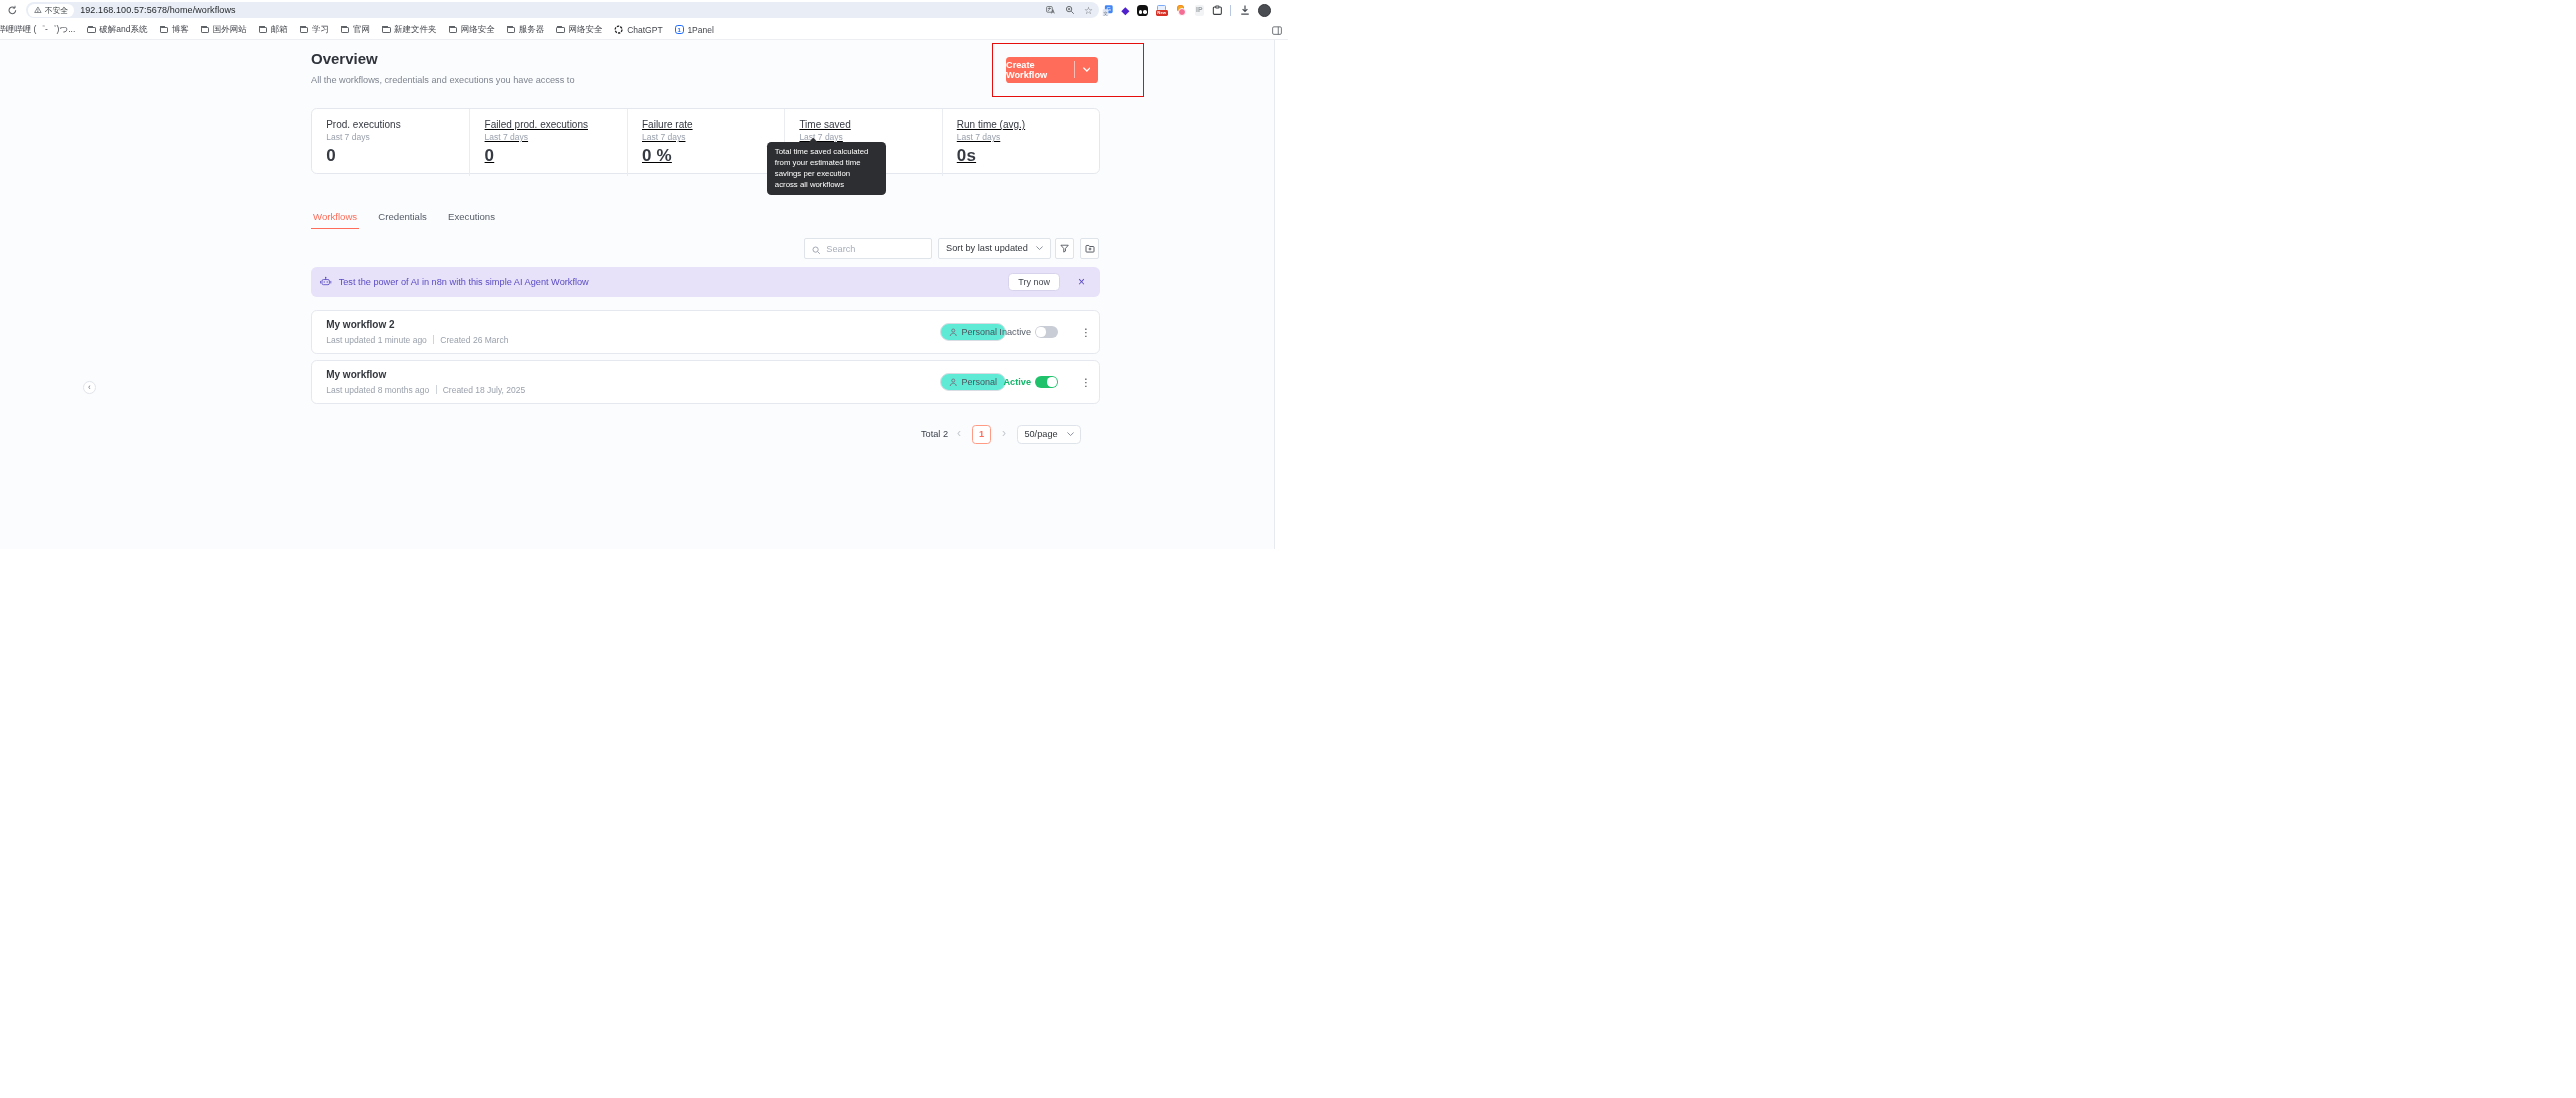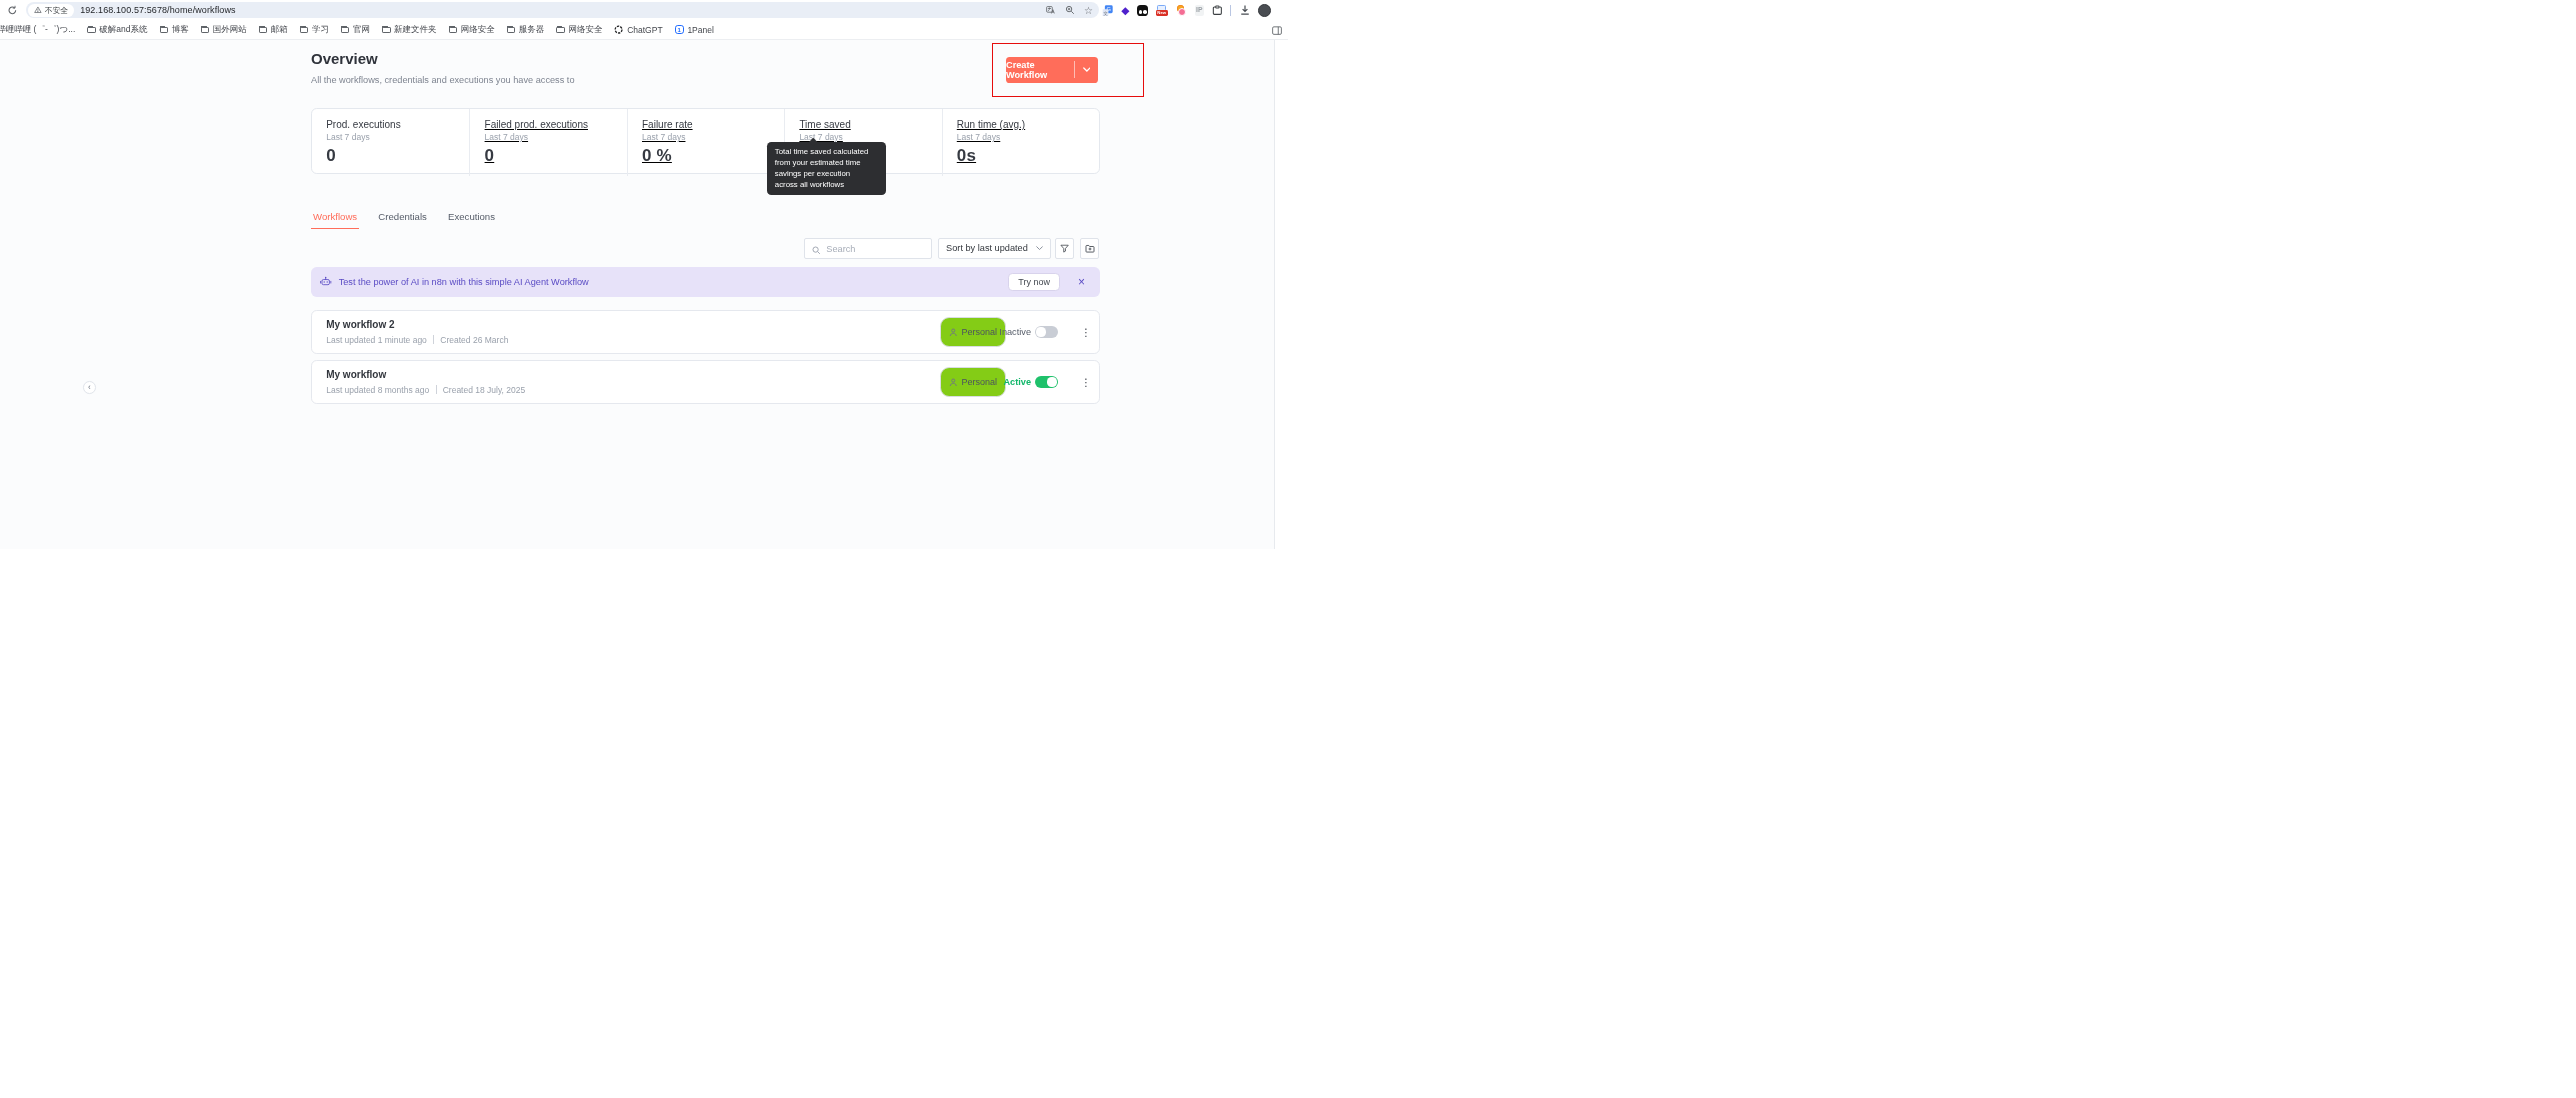--- a/index.html
+++ b/index.html
@@ -131,22 +131,22 @@
   .banner-x { margin-left:15.6px; color:#5a4bc4; width:11.4px; text-align:center; }
   .banner-x::before { content:"×"; font-size:12px; }
 
   
   .wrow { position:absolute; left:311px; width:789px; height:44px; background:#fff;
     border:0.7px solid #e5e8ee; border-radius:5.7px; }
   .wrow-1 { top:270px; } .wrow-2 { top:320px; }
   .w-name { position:absolute; left:14.2px; top:7.8px; font-size:10px; font-weight:600; color:#32363d; }
   .w-meta { position:absolute; left:14.2px; top:23.5px; font-size:8.5px; color:#9aa1ac; display:flex; align-items:center; }
   .w-meta .div { width:0.7px; height:8.5px; background:#cfd3da; margin:0 6.4px; }
-  .pill { position:absolute; left:628px; top:50%; transform:translateY(-50%); height:30px;
-    border:0.7px solid #d9dde3; border-radius:9.2px; background:#84cc16; display:flex; align-items:center;
+  .pill { position:absolute; left:628px; top:50%; transform:translateY(-50%); height:18px;
+    border:0.7px solid #d9dde3; border-radius:9.2px; background:#5eead4; display:flex; align-items:center;
     gap:4.3px; padding:0 7.8px; font-size:9px; color:#4c535e; }
   .status { position:absolute; right:68px; top:50%; transform:translateY(-50%); font-size:9.2px; }
   .wrow-1 .status { color:#565d69; }
   .wrow-2 .status { color:#12b76a; font-weight:600; }
   .switch { position:absolute; right:41px; top:50%; transform:translateY(-50%); width:23px; height:12px;
     border-radius:6.4px; background:#c9cdd5; }
   .switch::after { content:""; position:absolute; top:1.4px; left:1.4px; width:9.2px; height:9.2px;
     border-radius:50%; background:#fff; }
   .switch.on { background:#1fc16b; }
   .switch.on::after { left:auto; right:1.4px; }
@@ -434,15 +434,27 @@
           <circle cx="6" cy="3.6" r="2.2"></circle>
             <path d="M1.7 11c.5-2.4 2.2-3.6 4.3-3.6S9.8 8.6 10.3 11" stroke-linecap="round"></path>
         </svg>
         <span>Personal</span>
       </span>
       <span class="status">Active</span>
       <span class="switch on"></span>
       <span class="kebab"></span>
     </div>
 
+    <div class="pager">
+      <span class="pg-total">Total 2</span>
+      <span class="pg-chev pg-prev"></span>
+      <span class="pg-page">1</span>
+      <span class="pg-chev pg-next"></span>
+      <span class="pg-size">
+        <span>50/page</span>
+        <svg width="7.1" height="4.3" viewBox="0 0 10 6" fill="none" stroke="#8a909b" stroke-width="1.4" stroke-linecap="round">
+            <path d="M1 1l4 4 4-4"></path>
+          </svg>
+      </span>
+    </div>
   </div>
 </div>
 
 
 </body></html>

